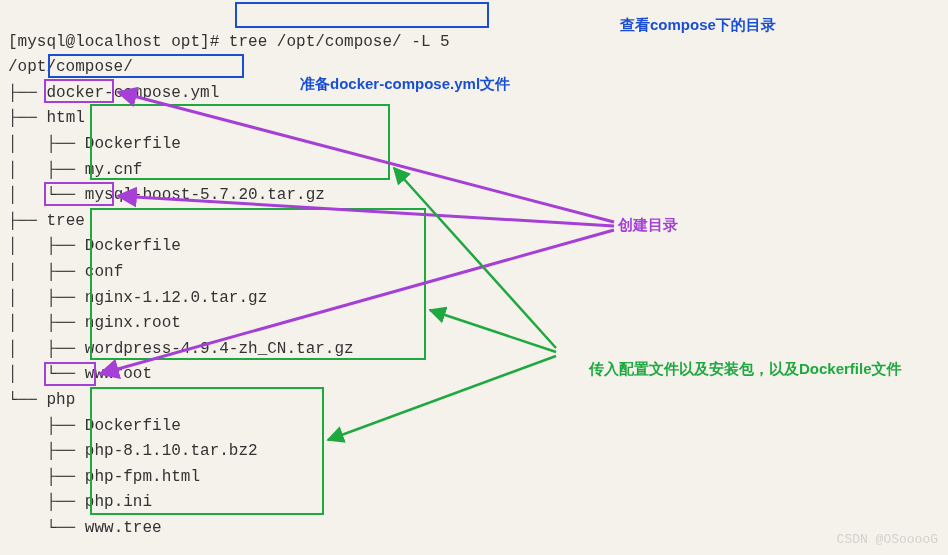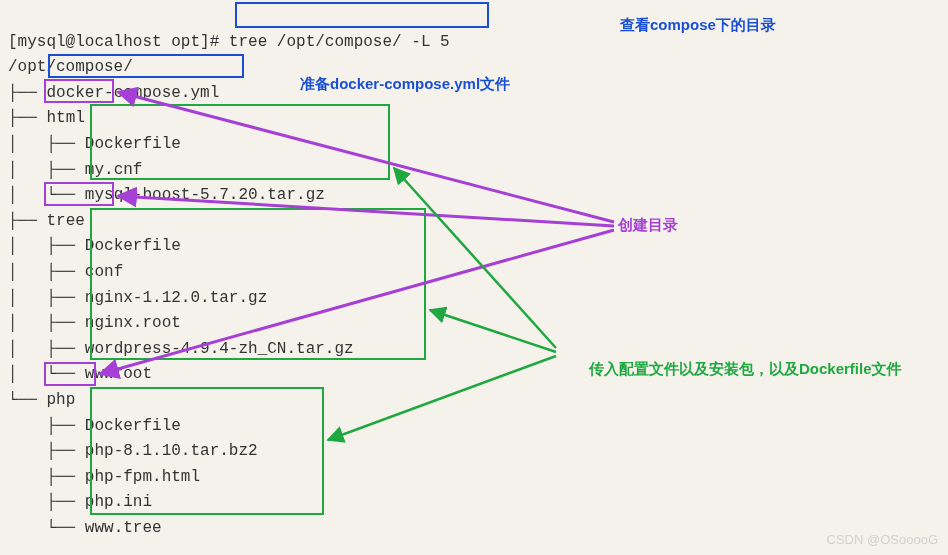--- a/index.html
+++ b/index.html
@@ -41,21 +41,21 @@
       font-weight: bold;
     }
     .ann-blue { color: #1a4fd4; }
     .ann-purple { color: #a63fd6; }
     .ann-green { color: #1fa83f; }
     .watermark {
       position: absolute;
       right: 10px;
       bottom: 8px;
       color: #bbb;
-      font-family: Liberation Sans, sans-serif;
+      font-family: Liberation Mono, monospace;
       font-size: 13px;
       opacity: 0.6;
     }
     svg.overlay {
       position: absolute;
       top: 0; left: 0;
       width: 948px;
       height: 555px;
       pointer-events: none;
     }

